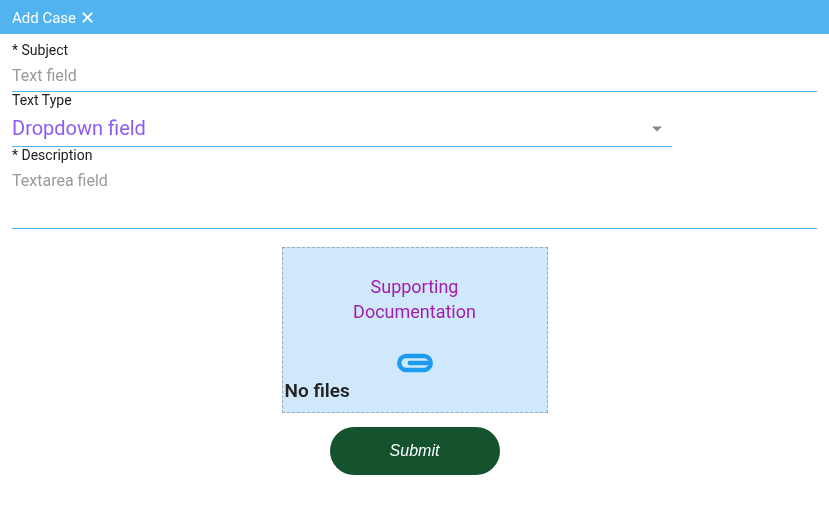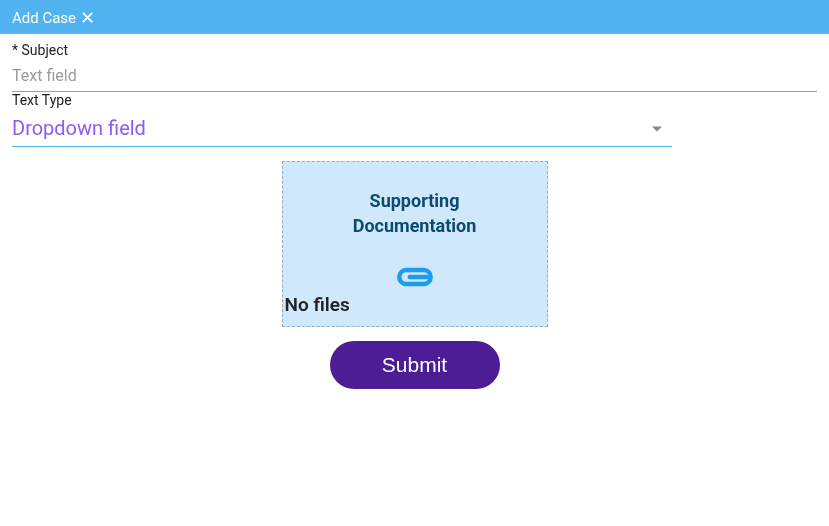--- a/index.html
+++ b/index.html
@@ -88,22 +88,22 @@
     margin: 14px auto 0 auto;
     background: #cfe8fb;
     border: 1.5px dashed #9aa9b5;
     position: relative;
     text-align: center;
     padding-top: 26px;
     cursor: pointer;
   }
   .upload-title {
     font-size: 18px;
-    color: #0c4a6e;
-    font-weight: 700;
+    color: #a21caf;
+    font-weight: 400;
     line-height: 1.4;
   }
   .attach-icon {
     margin-top: 24px;
     display: inline-block;
   }
   .attach-icon svg {
     width: 42px;
     height: 30px;
   }
@@ -113,29 +113,30 @@
     bottom: 10px;
     font-size: 19px;
     font-weight: 600;
     color: #222;
   }
   .submit-row {
     text-align: center;
     margin-top: 14px;
   }
   .submit-btn {
-    background: #4c1d95;
+    background: #14532d;
     color: #fff;
     border: none;
     border-radius: 28px;
     width: 170px;
     height: 48px;
-    font-size: 21px;
+    font-size: 16px;
     font-weight: 500;
     cursor: pointer;
+    font-style: italic;
   }
 </style>
 </head>
 <body>
 
 <div class="top-border"></div>
 
 <div class="header">
   <span class="header-title">Add Case</span>
   <span class="close-btn">✕</span>
@@ -149,20 +150,24 @@
   </div>
 
   <div class="field">
     <label class="field-label">Text Type</label>
     <div class="dropdown-wrap">
       <span class="dropdown-text">Dropdown field</span>
       <span class="dropdown-caret"></span>
     </div>
   </div>
 
+  <div class="field">
+    <label class="field-label">* Description</label>
+    <textarea class="textarea-input" placeholder="Textarea field" style=""></textarea>
+  </div>
 
   <div class="upload-zone">
     <div class="upload-title">
       <span>Supporting</span><br>
       <span>Documentation</span>
     </div>
     <span class="attach-icon">
       <svg viewBox="0 0 48 32">
         <rect x="6" y="8" width="36" height="16" rx="8" ry="8" fill="none" stroke="#1d9bf0" stroke-width="5"></rect>
         <line x1="18" y1="16" x2="38" y2="16" stroke="#1d9bf0" stroke-width="5" stroke-linecap="round"></line>

